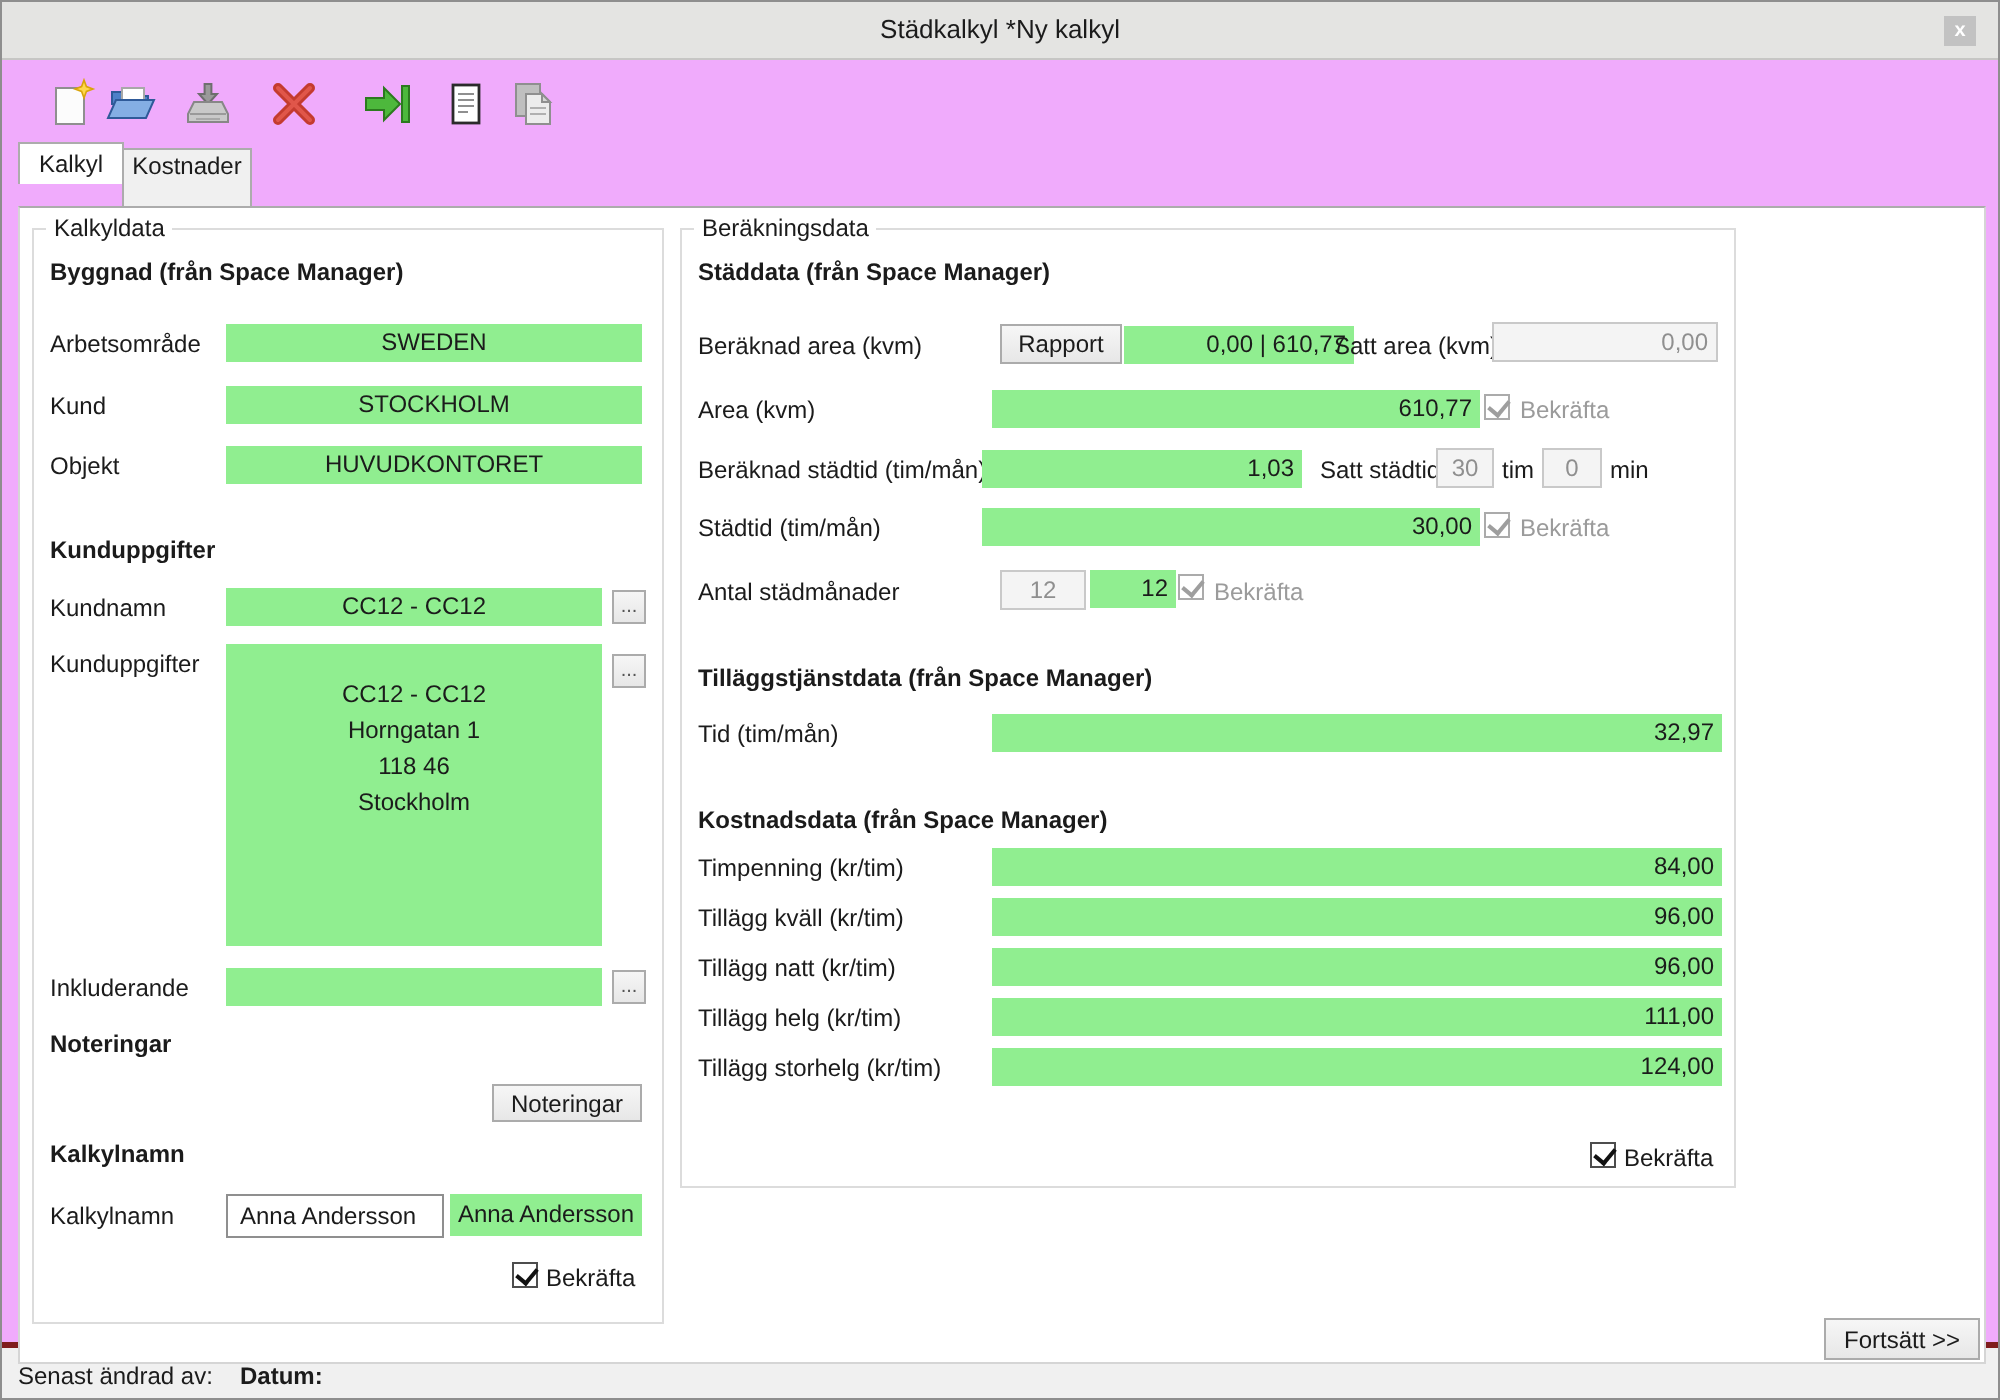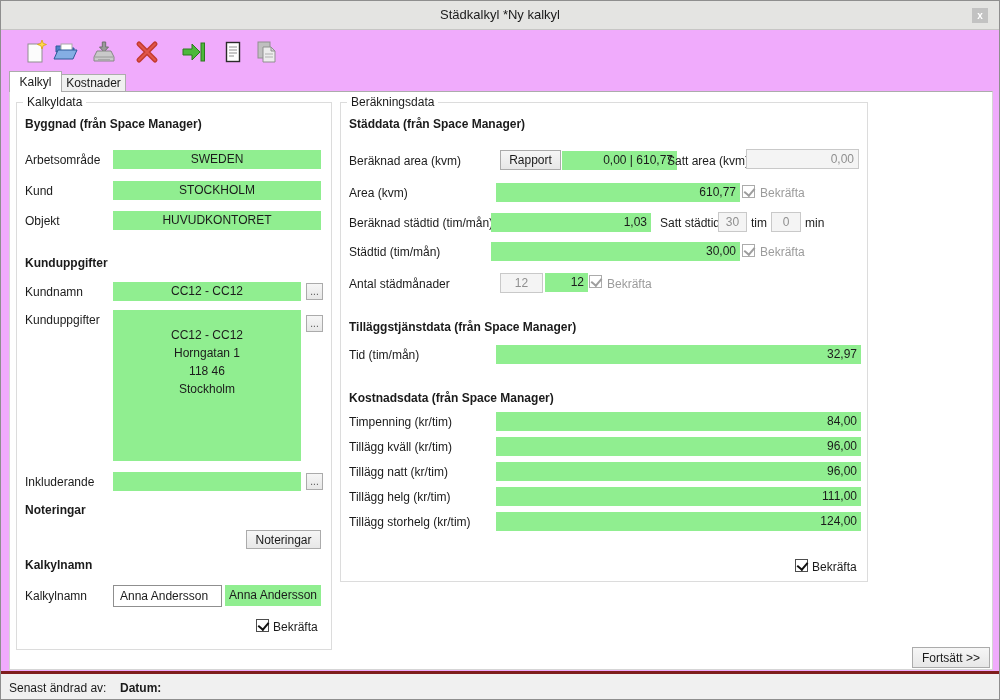--- a/index.html
+++ b/index.html
@@ -10,21 +10,21 @@
   .titlebar{position:absolute;left:0;top:0;width:100%;height:29px;background:#e4e4e2;border-bottom:1px solid #c6c6c4;}
   .title{position:absolute;left:0;right:0;top:6px;text-align:center;font-size:13px;color:#1b1b1b;}
   .close-btn{position:absolute;right:11px;top:7px;width:16px;height:15px;background:#c2c2c2;color:#fff;
              font-size:10px;font-weight:bold;text-align:center;line-height:15px;cursor:default;}
   
   .tool{position:absolute;top:38px;width:28px;height:28px;}
   
   .tab{position:absolute;border:1px solid #acacac;border-bottom:none;text-align:center;white-space:nowrap;}
   .tab-active{left:8px;top:70px;width:53px;height:21px;background:#fff;z-index:3;line-height:20px;}
   .tab-idle{left:60px;top:73px;width:65px;height:34px;background:#f0f0f0;line-height:17px;z-index:1;}
-  .tabpage{position:absolute;left:8px;top:90px;width:984px;height:579px;background:#fff;
+  .tabpage{position:absolute;left:8px;top:102px;width:984px;height:579px;background:#fff;
            border:1px solid #d5d5d5;border-top:1px solid #acacac;z-index:2;}
   
   .groupbox{position:absolute;border:1px solid #dcdcdc;}
   .gb-title{position:absolute;top:-8px;left:6px;background:#fff;padding:0 4px;white-space:nowrap;}
   .lbl{position:absolute;white-space:nowrap;}
   .bold{font-weight:bold;}
   .gray{color:#9b9b9b;}
   .gfield{position:absolute;background:#90EE90;height:19px;line-height:19px;overflow:hidden;white-space:nowrap;}
   .tcenter{text-align:center;}
   .tright{text-align:right;padding-right:4px;}

